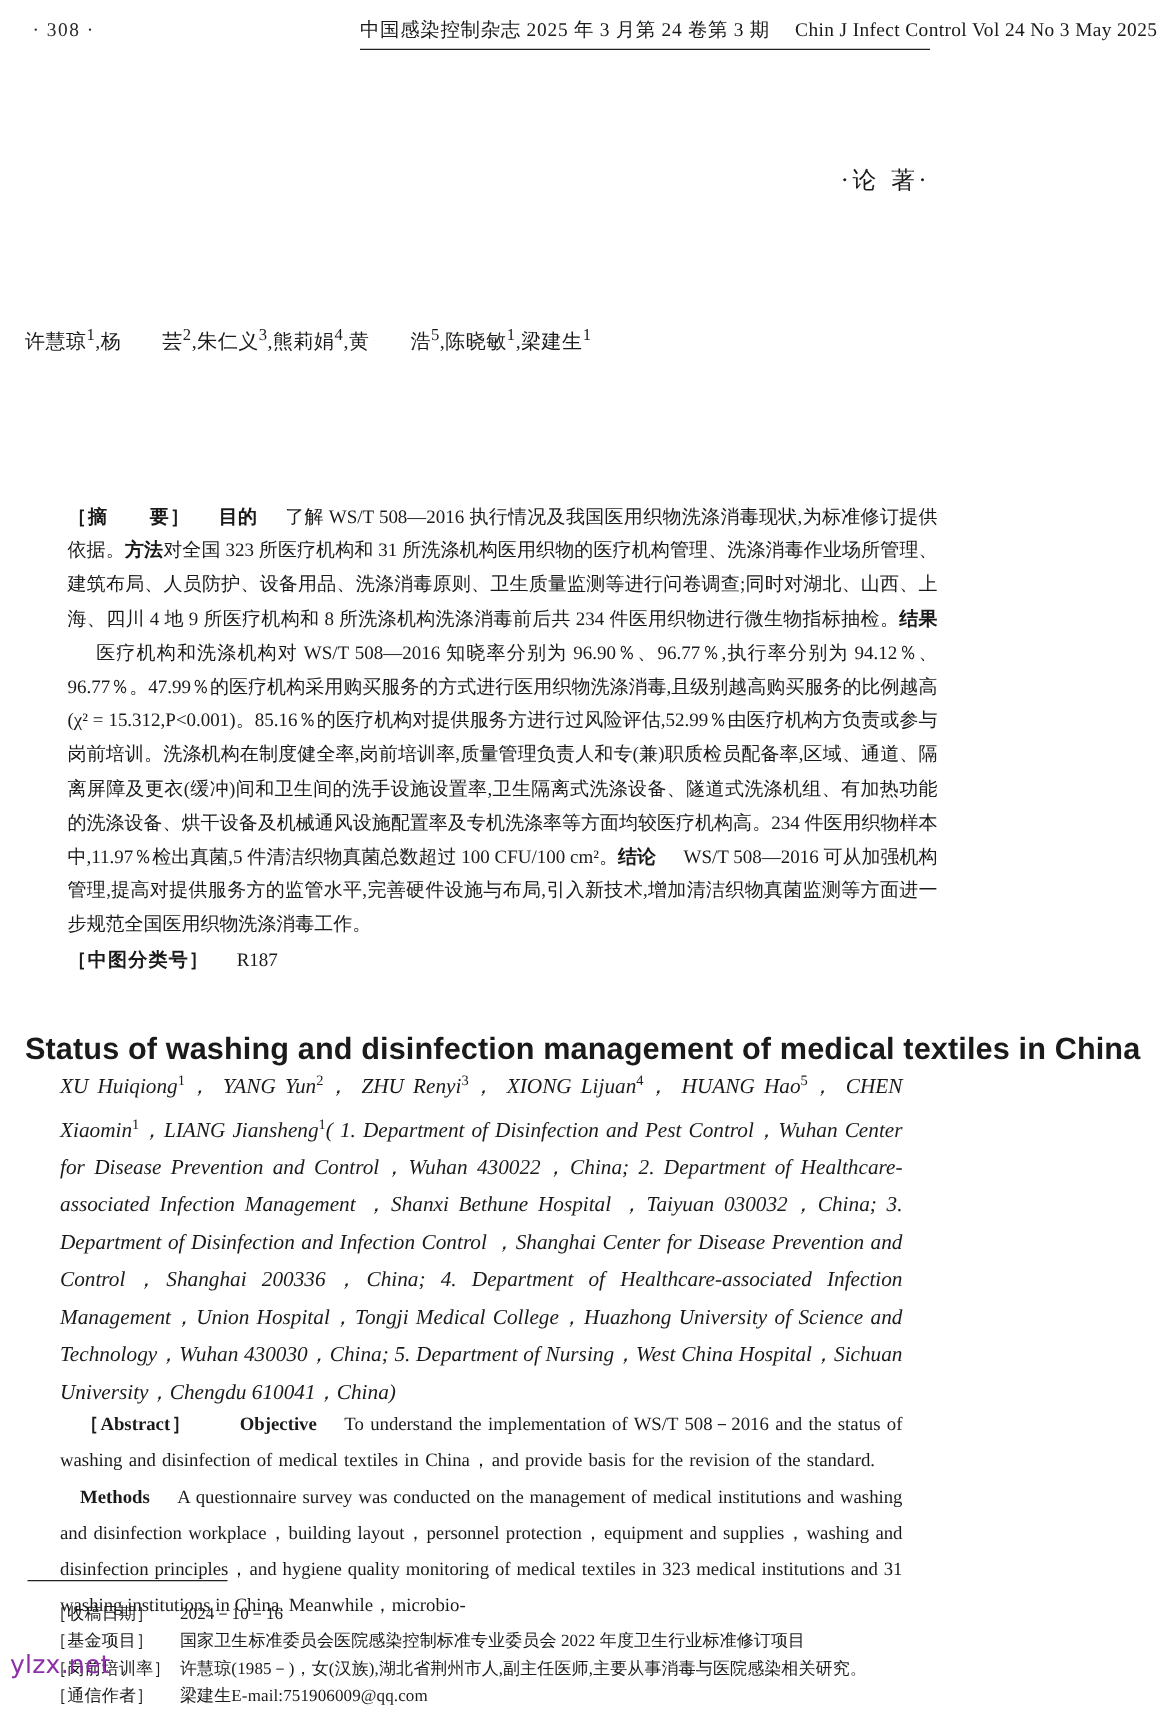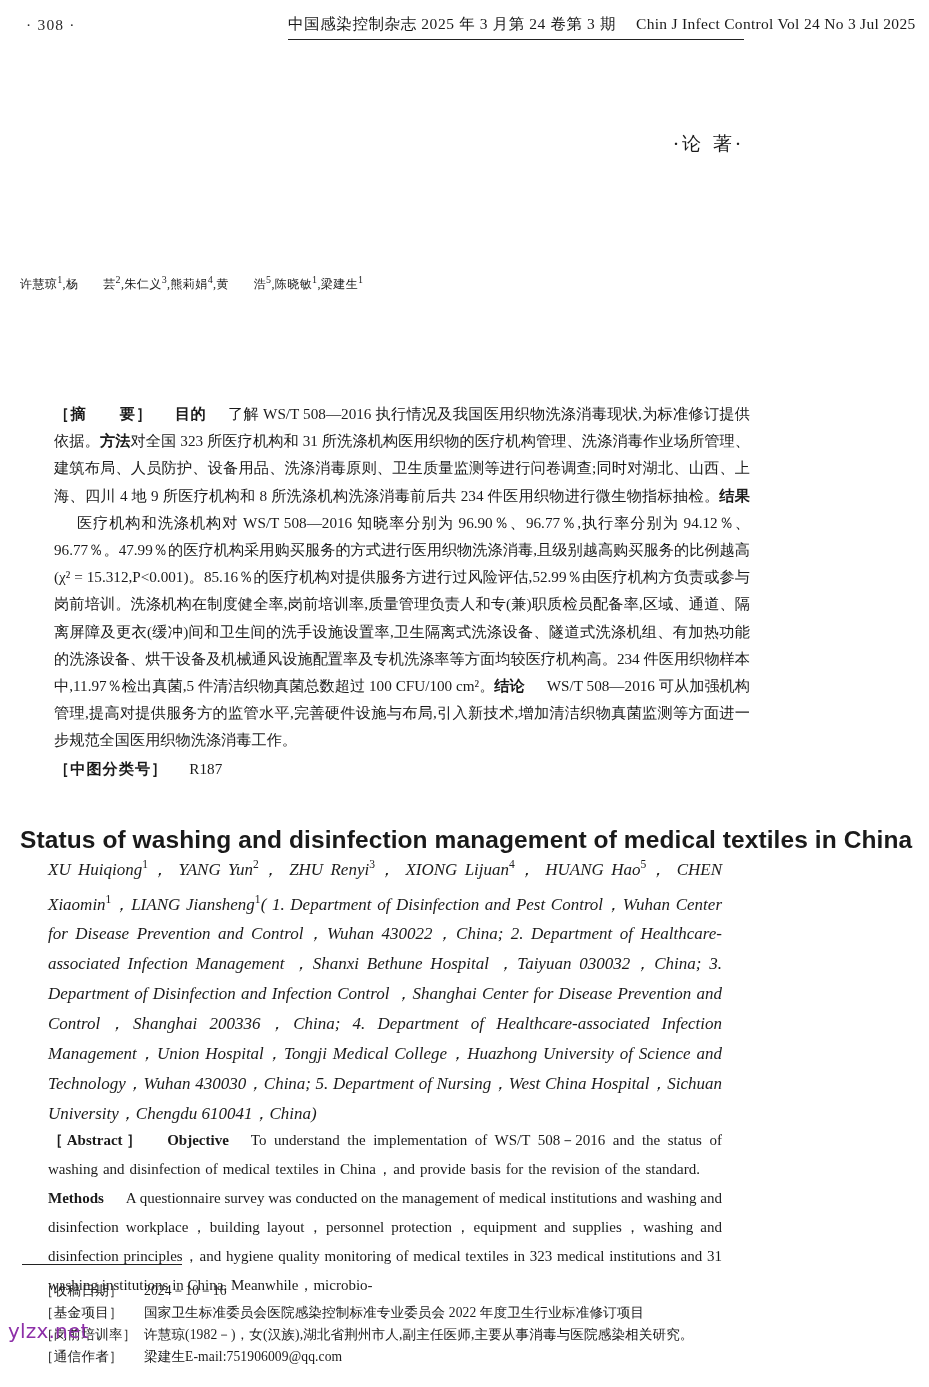--- a/index.html
+++ b/index.html
@@ -85,24 +85,24 @@
     font-size: 29px;
     font-weight: bold;
     letter-spacing: 1.5px;
     font-family: "DejaVu Sans", "Liberation Sans", sans-serif;
     white-space: nowrap;
   }
 
   
   .cn-authors {
     position: absolute;
-    top: 272px;
-    left: 20px;
-    right: 20px;
-    font-size: 12px;
+    top: 258px;
+    left: 20px;
+    right: 20px;
+    font-size: 16px;
     letter-spacing: 0.4px;
     line-height: 1.5;
   }
   .cn-affil {
     position: absolute;
     top: 290px;
     left: 18px;
     right: 18px;
     font-size: 14.6px;
     line-height: 25px;
@@ -170,21 +170,21 @@
   .en-abstract {
     position: absolute;
     top: 1126px;
     left: 48px;
     right: 48px;
     font-size: 15px;
     line-height: 29px;
     text-align: justify;
     font-family: "Liberation Serif", "DejaVu Serif", serif;
   }
-  .en-abstract b { font-weight: bold; }
+  .en-abstract b { font-weight: bold; margin-left: 16px; }
 
   
   .fn-rule {
     position: absolute;
     top: 1264px;
     left: 22px;
     width: 160px;
     border-top: 1.3px solid #222;
   }
   .footnotes {
@@ -217,21 +217,21 @@
 </style>
 </head>
 <body>
 
 <div class="page">
 
   <div class="runhead">
     <div class="folio">·  308  ·</div>
     <div class="runhead-title">
       <span class="cn">中国感染控制杂志 2025 年 3 月第 24 卷第 3 期</span>
-      <span class="en">Chin J Infect Control Vol 24 No 3 Jul 2025</span>
+      <span class="en">Chin J Infect Control Vol 24 No 3 May 2025</span>
     </div>
   </div>
 
 
   <div class="kicker">·论 著·</div>
 
 
   <div class="cn-authors">
     许慧琼<sup>1</sup>,杨　　芸<sup>2</sup>,朱仁义<sup>3</sup>,熊莉娟<sup>4</sup>,黄　　浩<sup>5</sup>,陈晓敏<sup>1</sup>,梁建生<sup>1</sup>
   </div>
@@ -261,21 +261,21 @@
     <div class="fn-row">
       <span class="fn-key">［收稿日期］</span>
       <span class="fn-val">2024－10－16</span>
     </div>
     <div class="fn-row">
       <span class="fn-key">［基金项目］</span>
       <span class="fn-val">国家卫生标准委员会医院感染控制标准专业委员会 2022 年度卫生行业标准修订项目</span>
     </div>
     <div class="fn-row">
       <span class="fn-key">［岗前培训率］</span>
-      <span class="fn-val">许慧琼(1982－)，女(汉族),湖北省荆州市人,副主任医师,主要从事消毒与医院感染相关研究。</span>
+      <span class="fn-val">许慧琼(1985－)，女(汉族),湖北省荆州市人,副主任医师,主要从事消毒与医院感染相关研究。</span>
     </div>
     <div class="fn-row">
       <span class="fn-key">［通信作者］</span>
       <span class="fn-val">梁建生</span>
       <span class="fn-val gap"></span>
       <span class="fn-val">E-mail:751906009@qq.com</span>
     </div>
   </div>
 
   <div class="watermark">ylzx.net</div>

